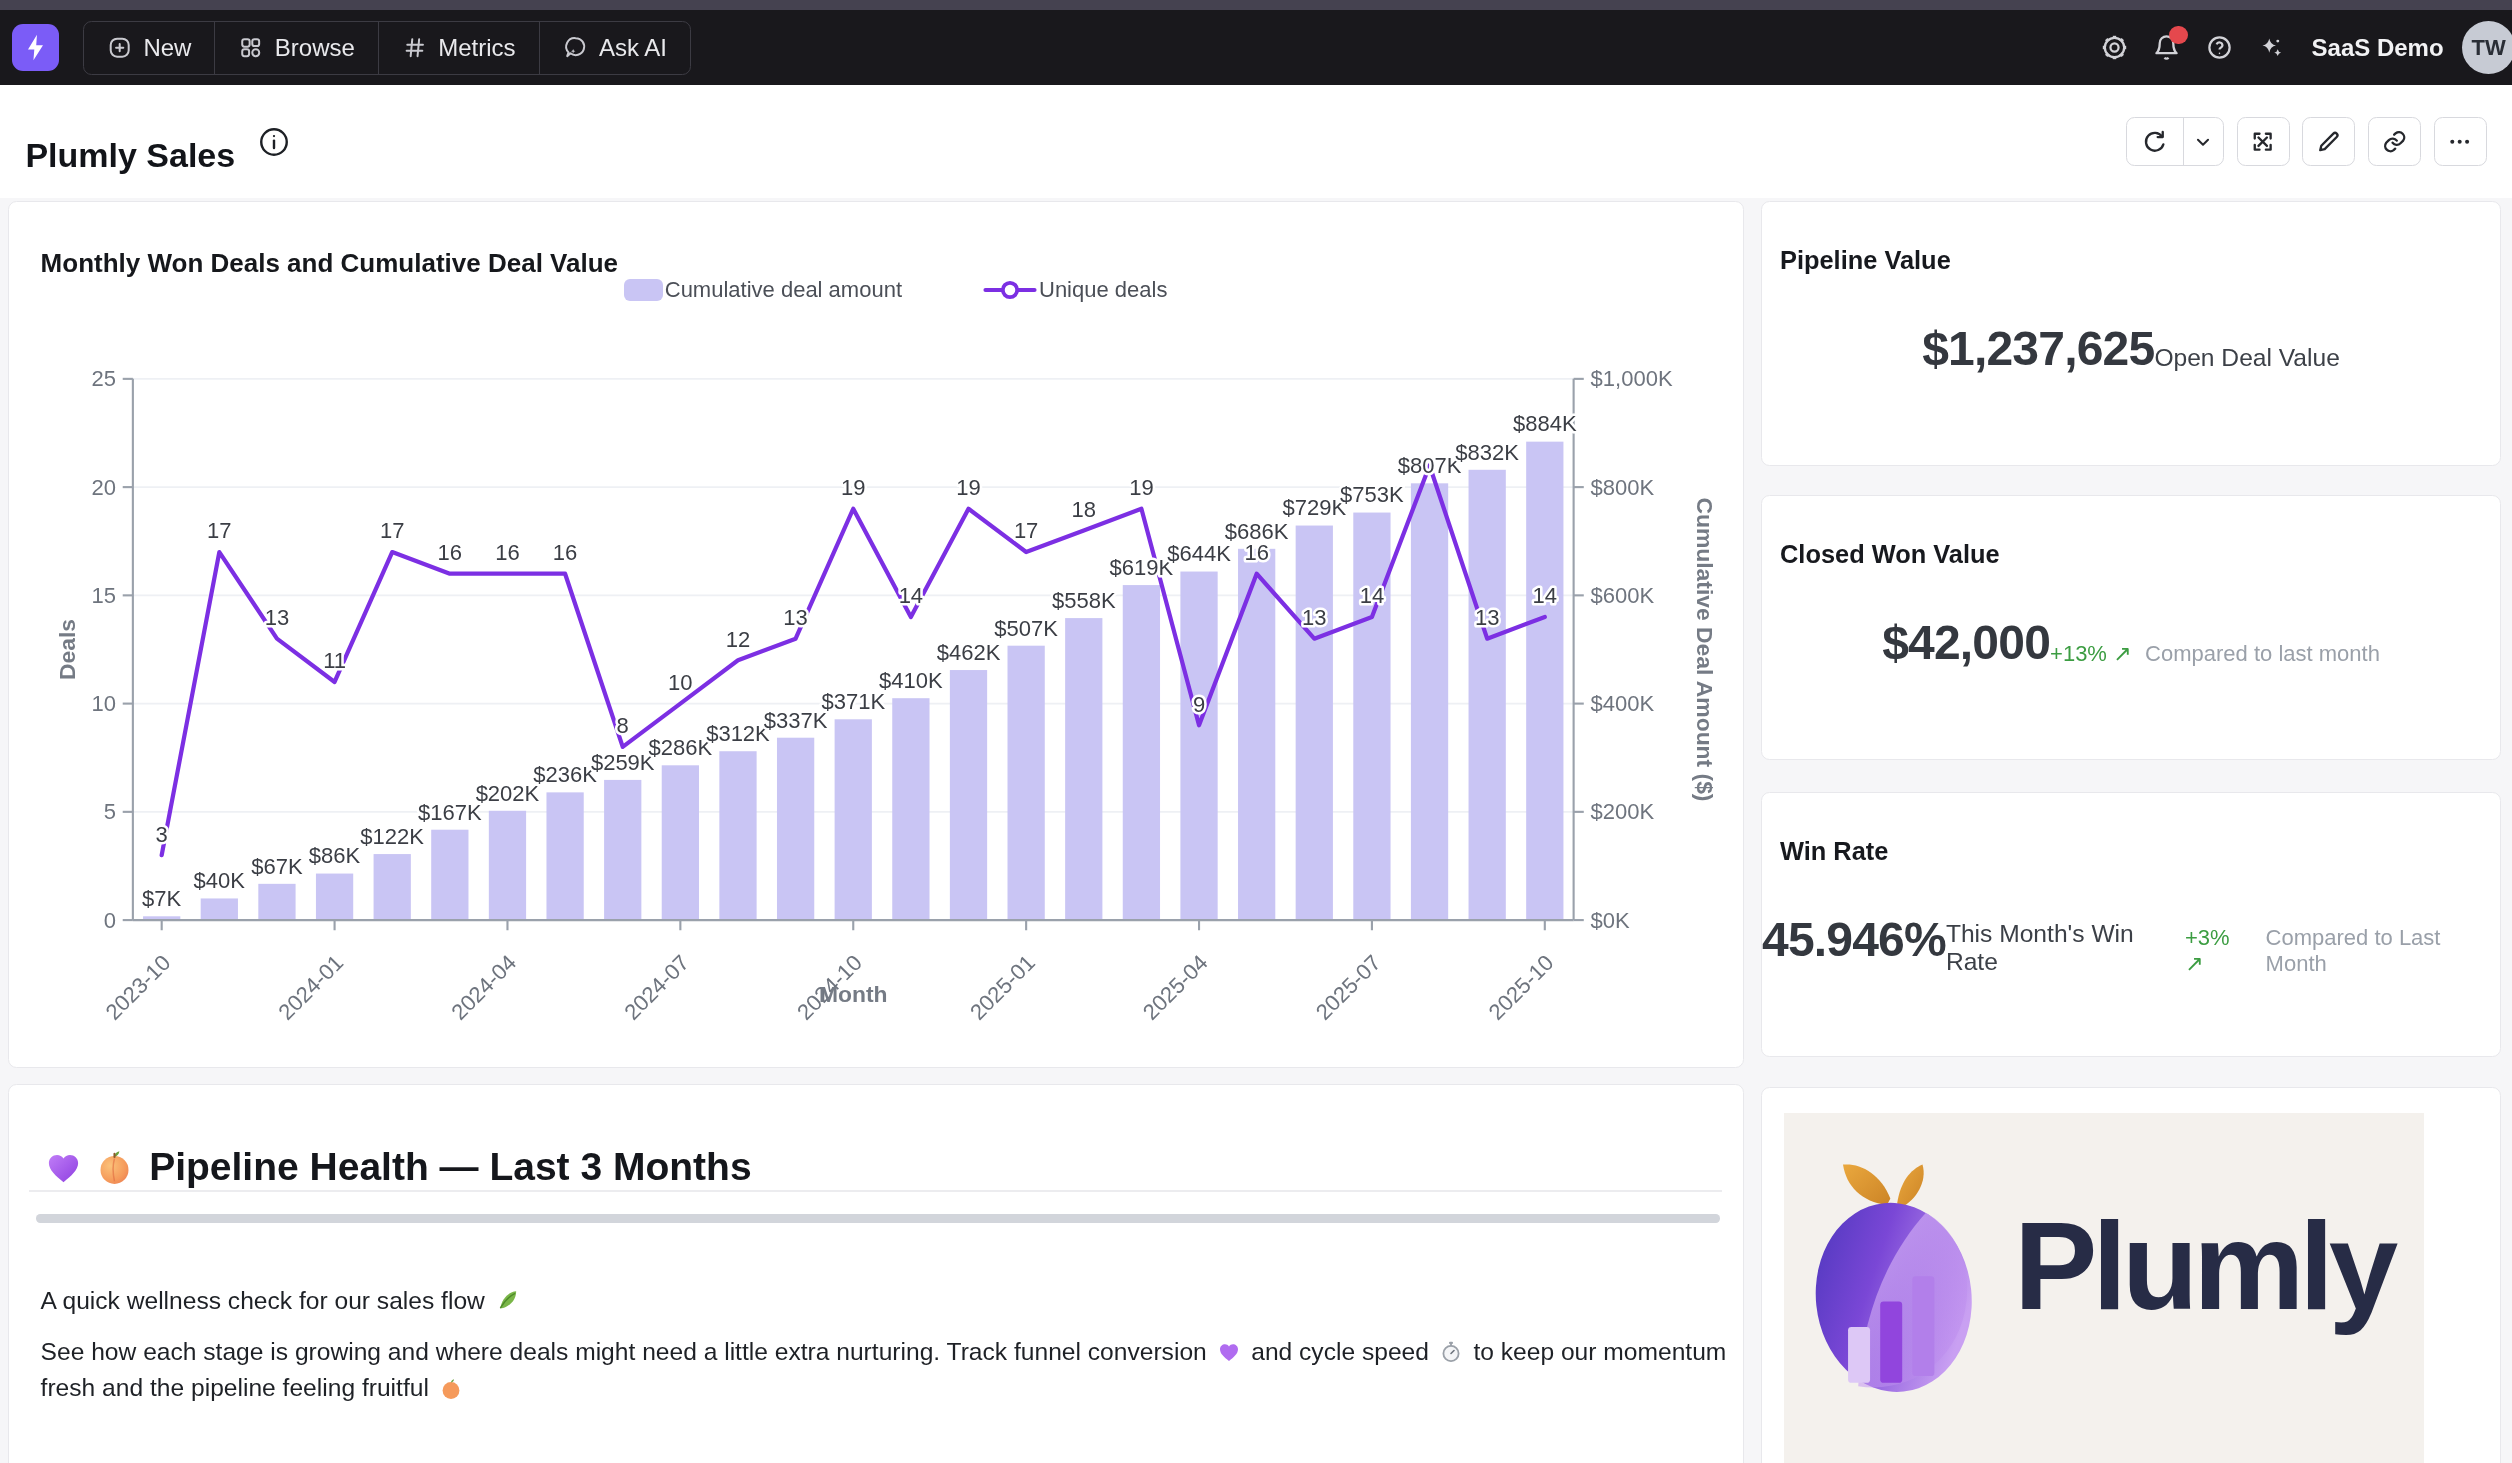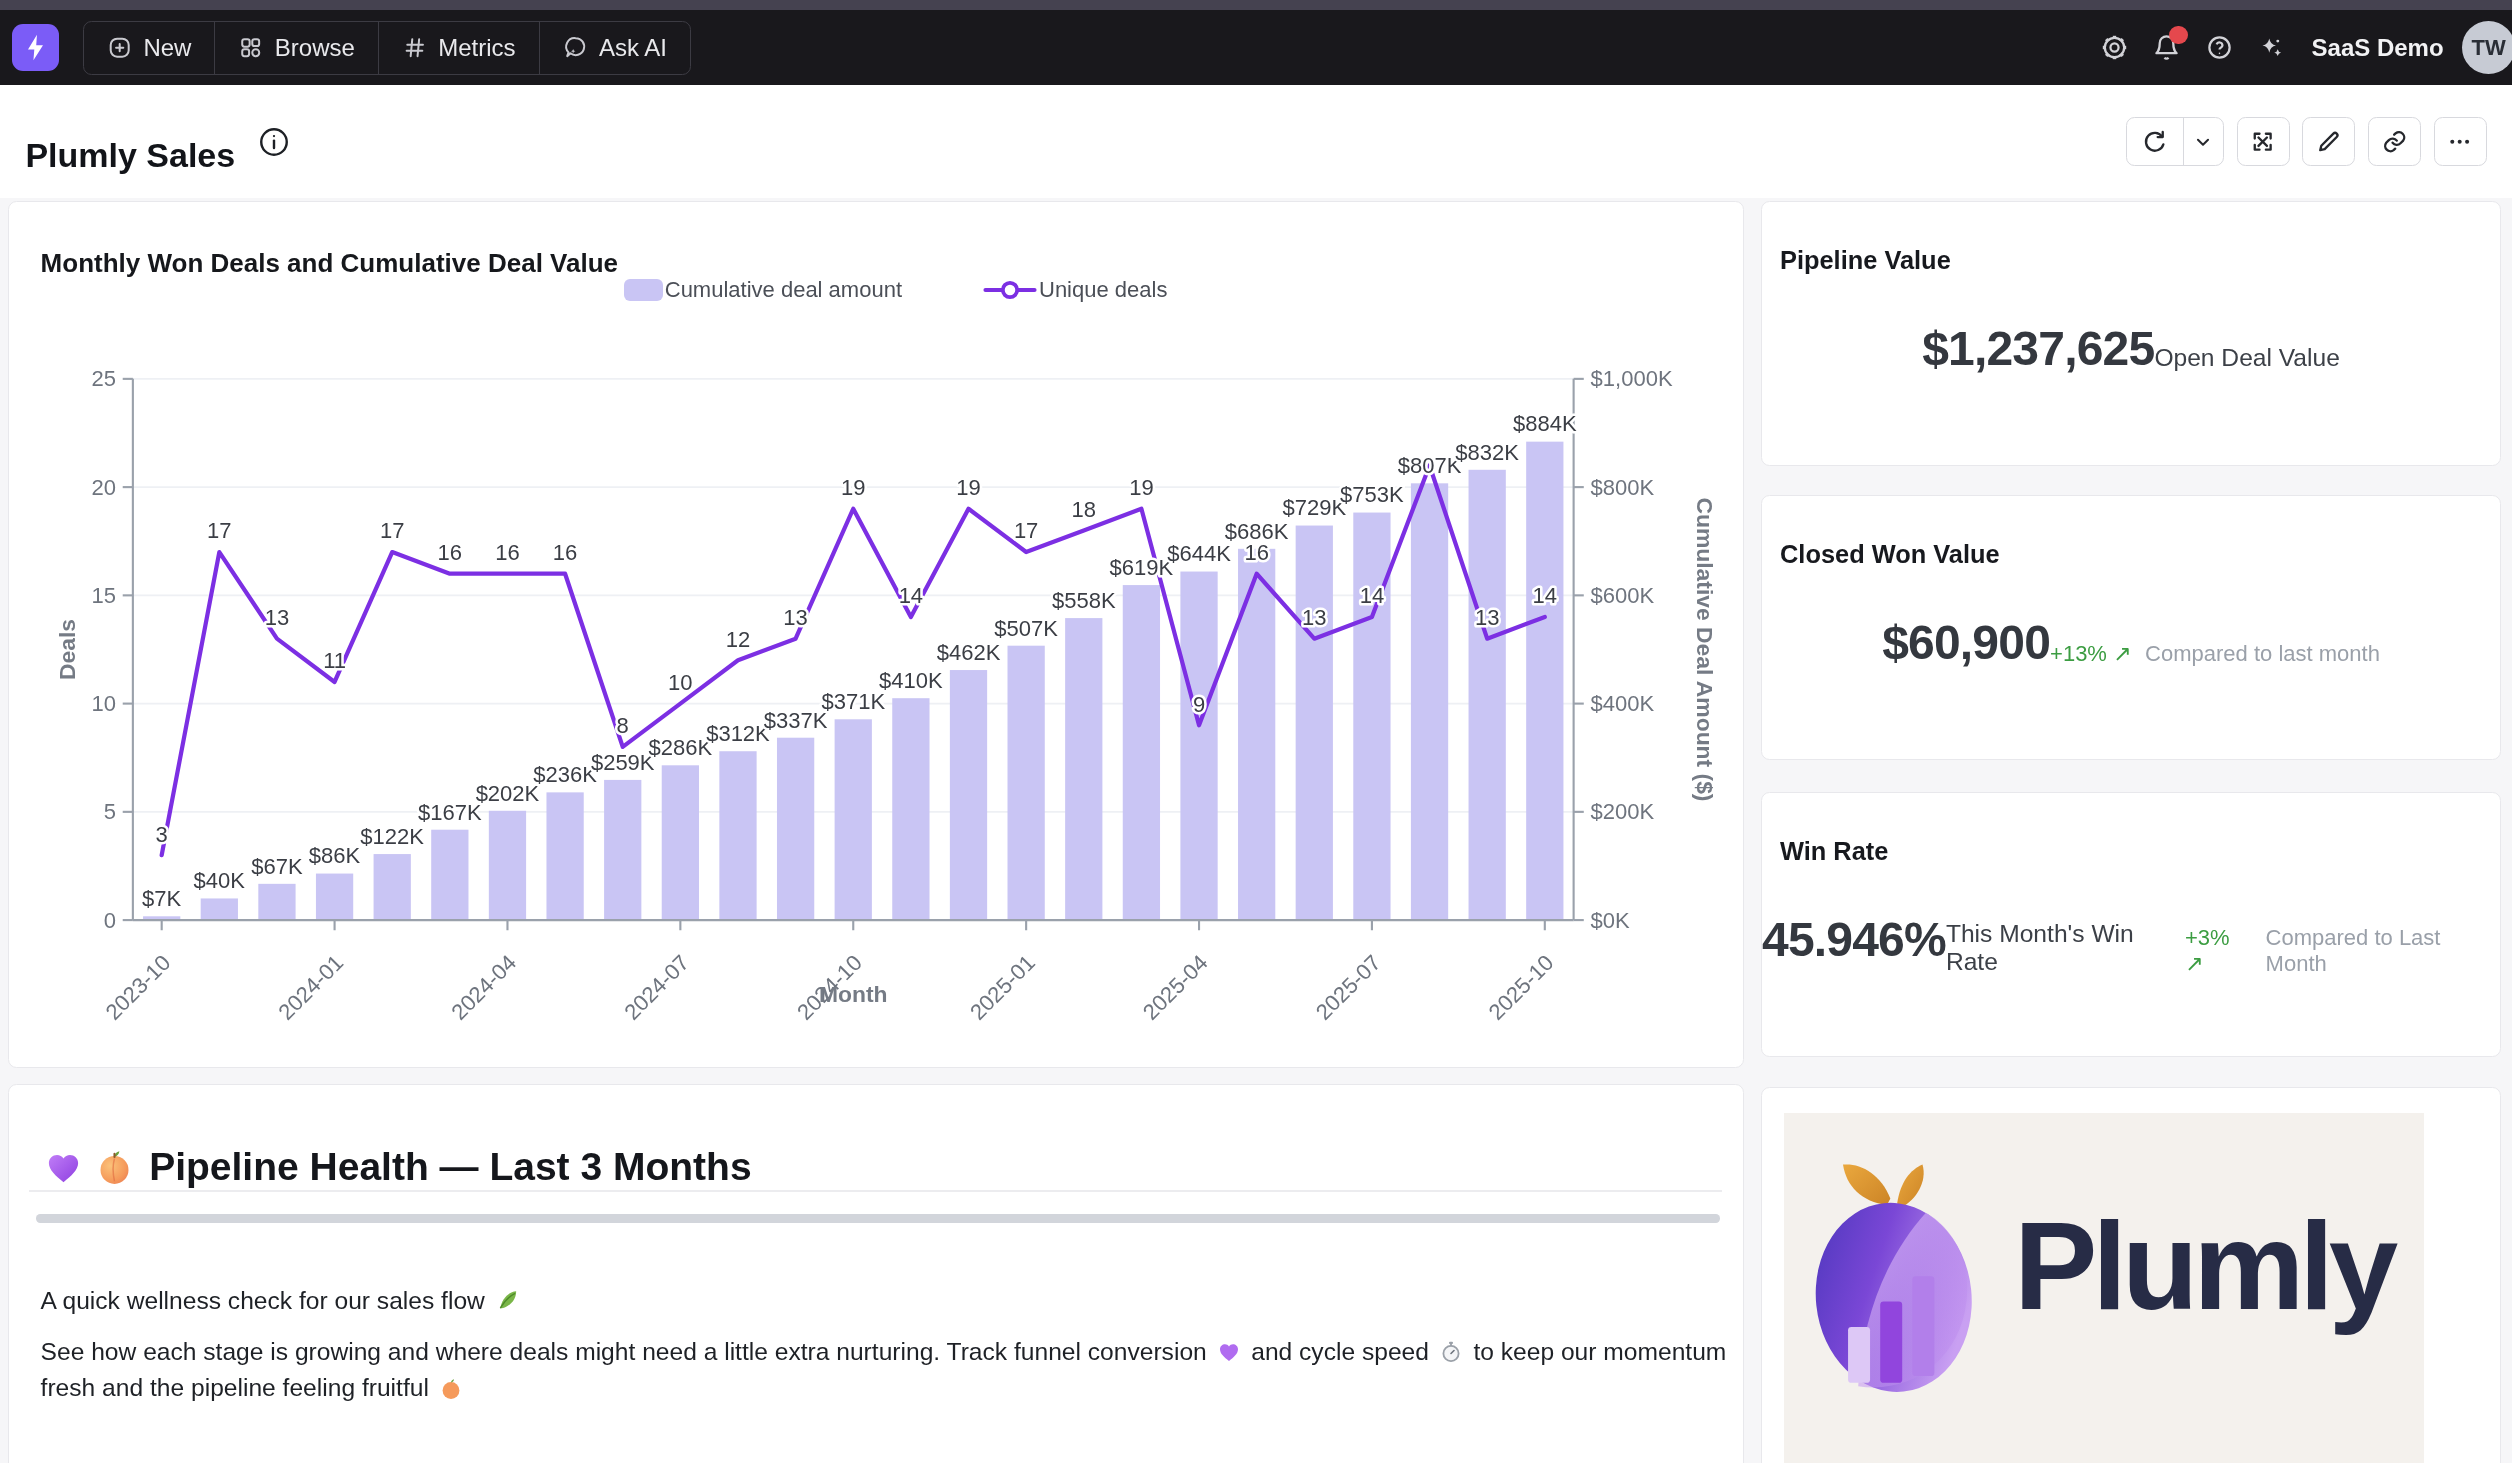--- a/index.html
+++ b/index.html
@@ -442,21 +442,21 @@
       <h3 class="ktitle">Pipeline Value</h3>
       <div class="kcenter">
         <div class="kvalue">$1,237,625</div>
         <div class="ksub">Open Deal Value</div>
       </div>
     </section>
 
     <section class="card kpi kpi2">
       <h3 class="ktitle">Closed Won Value</h3>
       <div class="kcenter">
-        <div class="kvalue">$60,900</div>
+        <div class="kvalue">$42,000</div>
         <div class="kdelta">
           <span class="green"><span>+13%</span> <span>↗</span></span>
           <span class="gray">Compared to last month</span>
         </div>
       </div>
     </section>
 
     <section class="card kpi kpi3">
       <h3 class="ktitle">Win Rate</h3>
       <div class="kcenter">

